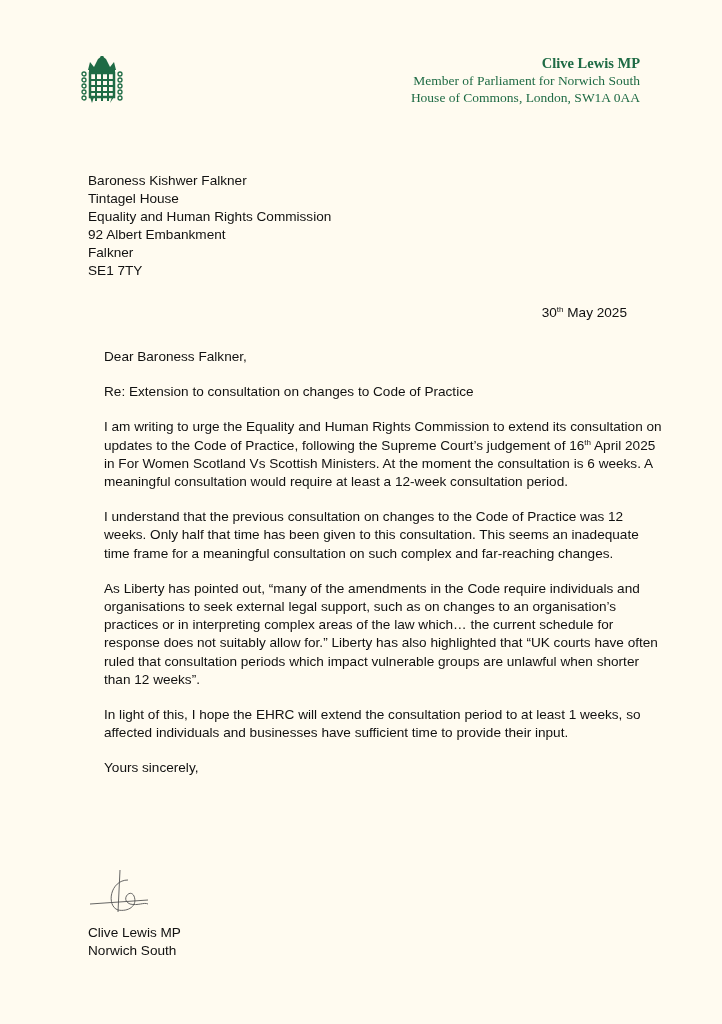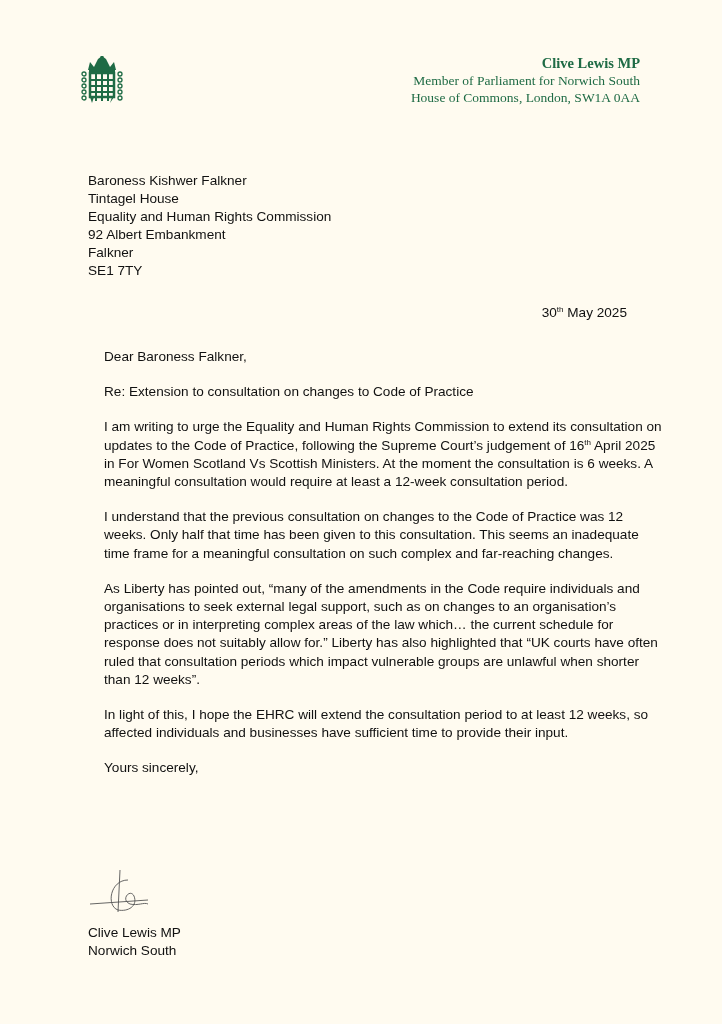--- a/index.html
+++ b/index.html
@@ -67,21 +67,21 @@
 </div>
 
 <div class="date"><span>30</span><sup>th</sup><span> May 2025</span></div>
 
 <div class="body">
   <p>Dear Baroness Falkner,</p>
   <p class="subject">Re: Extension to consultation on changes to Code of Practice</p>
   <p><span>I am writing to urge the Equality and Human Rights Commission to extend its consultation on updates to the Code of Practice, following the Supreme Court’s judgement of 16</span><sup>th</sup><span> April 2025 in For Women Scotland Vs Scottish Ministers. At the moment the consultation is 6 weeks. A meaningful consultation would require at least a 12-week consultation period.</span></p>
   <p>I understand that the previous consultation on changes to the Code of Practice was 12 weeks. Only half that time has been given to this consultation. This seems an inadequate time frame for a meaningful consultation on such complex and far-reaching changes.</p>
   <p>As Liberty has pointed out, “many of the amendments in the Code require individuals and organisations to seek external legal support, such as on changes to an organisation’s practices or in interpreting complex areas of the law which… the current schedule for response does not suitably allow for.” Liberty has also highlighted that “UK courts have often ruled that consultation periods which impact vulnerable groups are unlawful when shorter than 12 weeks”.</p>
-  <p>In light of this, I hope the EHRC will extend the consultation period to at least 12 weeks, so affected individuals and businesses have sufficient time to provide their input.</p>
+  <p>In light of this, I hope the EHRC will extend the consultation period to at least 1 weeks, so affected individuals and businesses have sufficient time to provide their input.</p>
   <p>Yours sincerely,</p>
 </div>
 
 <svg class="sig" viewBox="0 0 70 50">
   <g fill="none" stroke="#555" stroke-width="0.9">
     <path d="M2 38 L60 34"></path>
     <path d="M32 4 L30 46"></path>
     <path d="M40 14 C22 14 18 40 30 44 C40 46 50 40 46 30 C42 22 32 34 42 38 C50 40 56 36 60 38"></path>
   </g>
 </svg>

